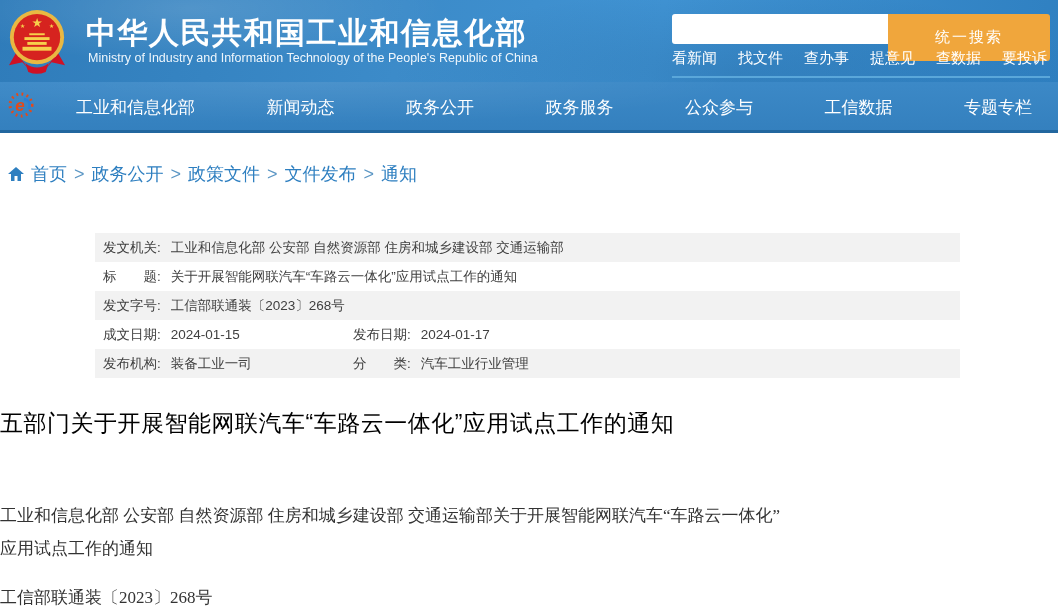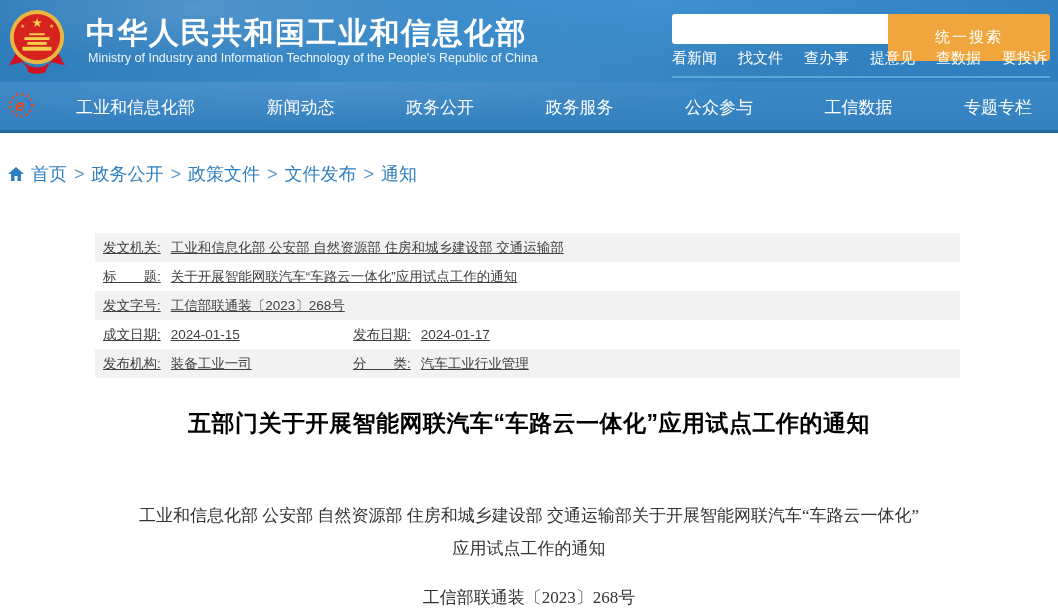--- a/index.html
+++ b/index.html
@@ -61,34 +61,34 @@
   
   .breadcrumb {
     position:absolute; top:162px; left:8px; display:flex; align-items:center;
     gap:7px; font-size:18px; color:#2e7fc0; white-space:nowrap;
   }
   .breadcrumb .sep { color:#5b96c4; }
   .crumb { cursor:pointer; }
 
   
   .meta-table { position:absolute; top:233px; left:95px; width:865px; font-size:13.5px; color:#404040; }
-  .meta-row { height:29px; line-height:29px; padding-left:8px; display:flex;text-decoration:underline; }
+  .meta-row { height:29px; line-height:29px; padding-left:8px; display:flex; }
   .meta-row.gray { background:#f2f2f2; }
   .meta-label { white-space:pre; margin-right:10px; }
   .meta-value { white-space:pre; }
   .meta-col { display:flex; }
   .meta-col.first { width:250px; }
 
   
   .doc-title {
-    position:absolute; top:408px; left:0; width:1058px; text-align:center;
-    font-size:23px; font-weight:bold; color:#000000; letter-spacing:.5px;
+    position:absolute; top:408px; left:0; width:1058px; 
+    font-size:23px; font-weight:normal; color:#000000; letter-spacing:.5px;
   }
   .doc-line {
-    position:absolute; left:0; width:1058px; text-align:center;
+    position:absolute; left:0; width:1058px; 
     font-family:"Liberation Serif","DejaVu Serif",serif;
     font-size:17px; color:#333333;
   }
   .doc-line1 { top:504px; }
   .doc-line2 { top:537px; }
   .doc-number { top:586px; }
 </style>
 </head>
 <body>
 

